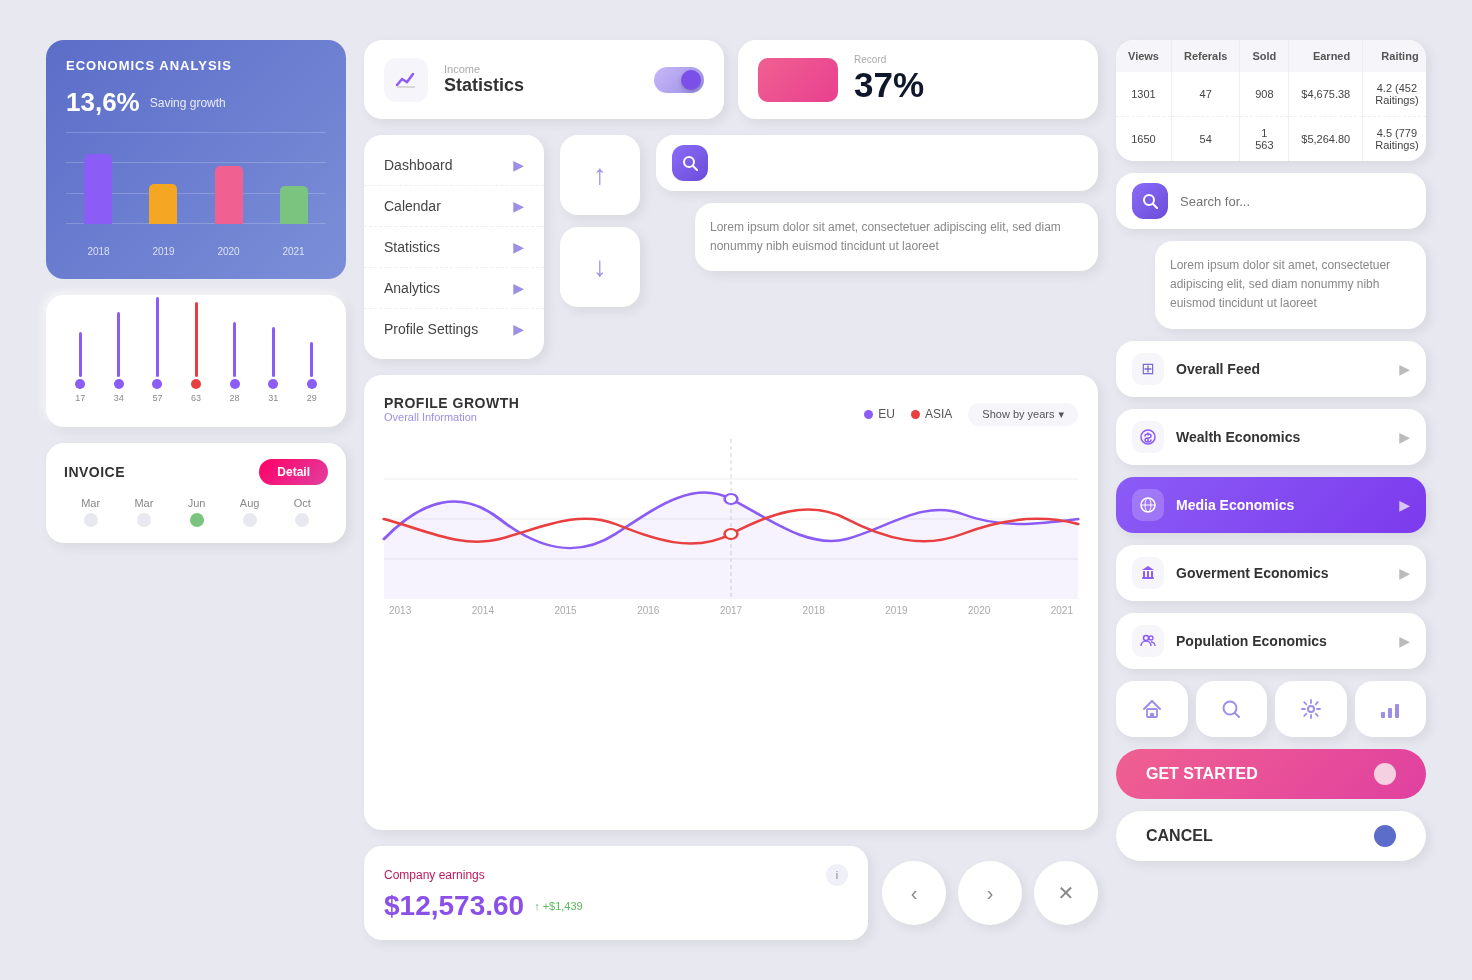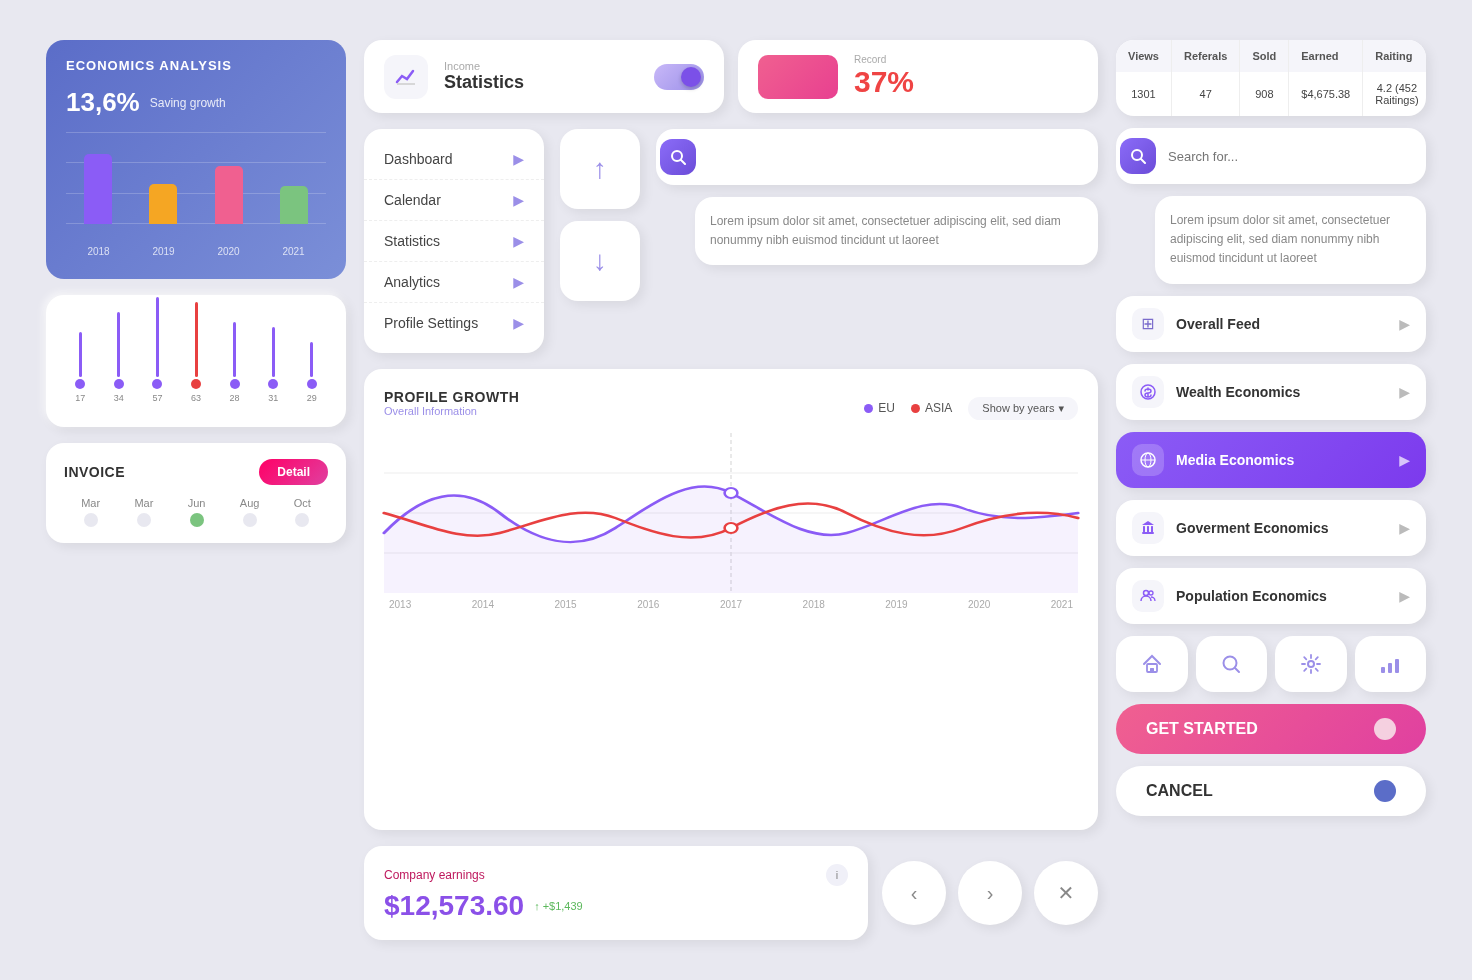--- a/index.html
+++ b/index.html
@@ -287,23 +287,23 @@
       width: 80px;
       height: 44px;
       background: linear-gradient(135deg, #f06090, #e84090);
       border-radius: 10px;
     }
     .record-text .sub {
       font-size: 10px;
       color: #aaa;
     }
     .record-text .big {
-      font-size: 30px;
+      font-size: 35px;
       font-weight: 700;
-      color: #ef4444;
+      color: #0f172a;
       text-align: center;
     }
 
     
     .nav-card {
       background: white;
       border-radius: 18px;
       padding: 10px 0;
       box-shadow: 4px 4px 12px rgba(0,0,0,0.07);
     }
@@ -495,40 +495,40 @@
     .data-table table {
       width: 100%;
       border-collapse: collapse;
     }
     .data-table th {
       background: #f5f5fa;
       padding: 10px 12px;
       font-size: 11px;
       font-weight: 600;
       color: #555;
-      text-align: left;
+      text-align: right;
       border-right: 1px solid #eee;
     }
     .data-table th:last-child { border-right: none; }
     .data-table td {
       padding: 10px 12px;
       font-size: 11px;
       color: #444;
       text-align: center;
       border-bottom: 1px dashed #eee;
       border-right: 1px solid #eee;
     }
     .data-table td:last-child { border-right: none; }
     .data-table tr:last-child td { border-bottom: none; }
 
     
     .search-card {
       background: white;
       border-radius: 18px;
-      padding: 10px 4px;
+      padding: 10px 16px;
       display: flex;
       align-items: center;
       gap: 12px;
       box-shadow: 4px 4px 12px rgba(0,0,0,0.07);
     }
     .search-icon-bg {
       width: 36px;
       height: 36px;
       border-radius: 12px;
       background: linear-gradient(135deg, #8b6cf8, #6b4cd8);
@@ -968,20 +968,27 @@
           </tr>
         </thead>
         <tbody>
           <tr>
             <td>1301</td>
             <td>47</td>
             <td>908</td>
             <td>$4,675.38</td>
             <td>4.2 (452 Raitings)</td>
           </tr>
+          <tr>
+            <td>1650</td>
+            <td>54</td>
+            <td>1 563</td>
+            <td>$5,264.80</td>
+            <td>4.5 (779 Raitings)</td>
+          </tr>
         </tbody>
       </table>
     </div>
 
     <div class="search-card">
       <div class="search-icon-bg">
         <svg width="16" height="16" viewBox="0 0 16 16" fill="none">
           <circle cx="7" cy="7" r="5" stroke="white" stroke-width="2"></circle>
           <line x1="11" y1="11" x2="15" y2="15" stroke="white" stroke-width="2" stroke-linecap="round"></line>
         </svg>

